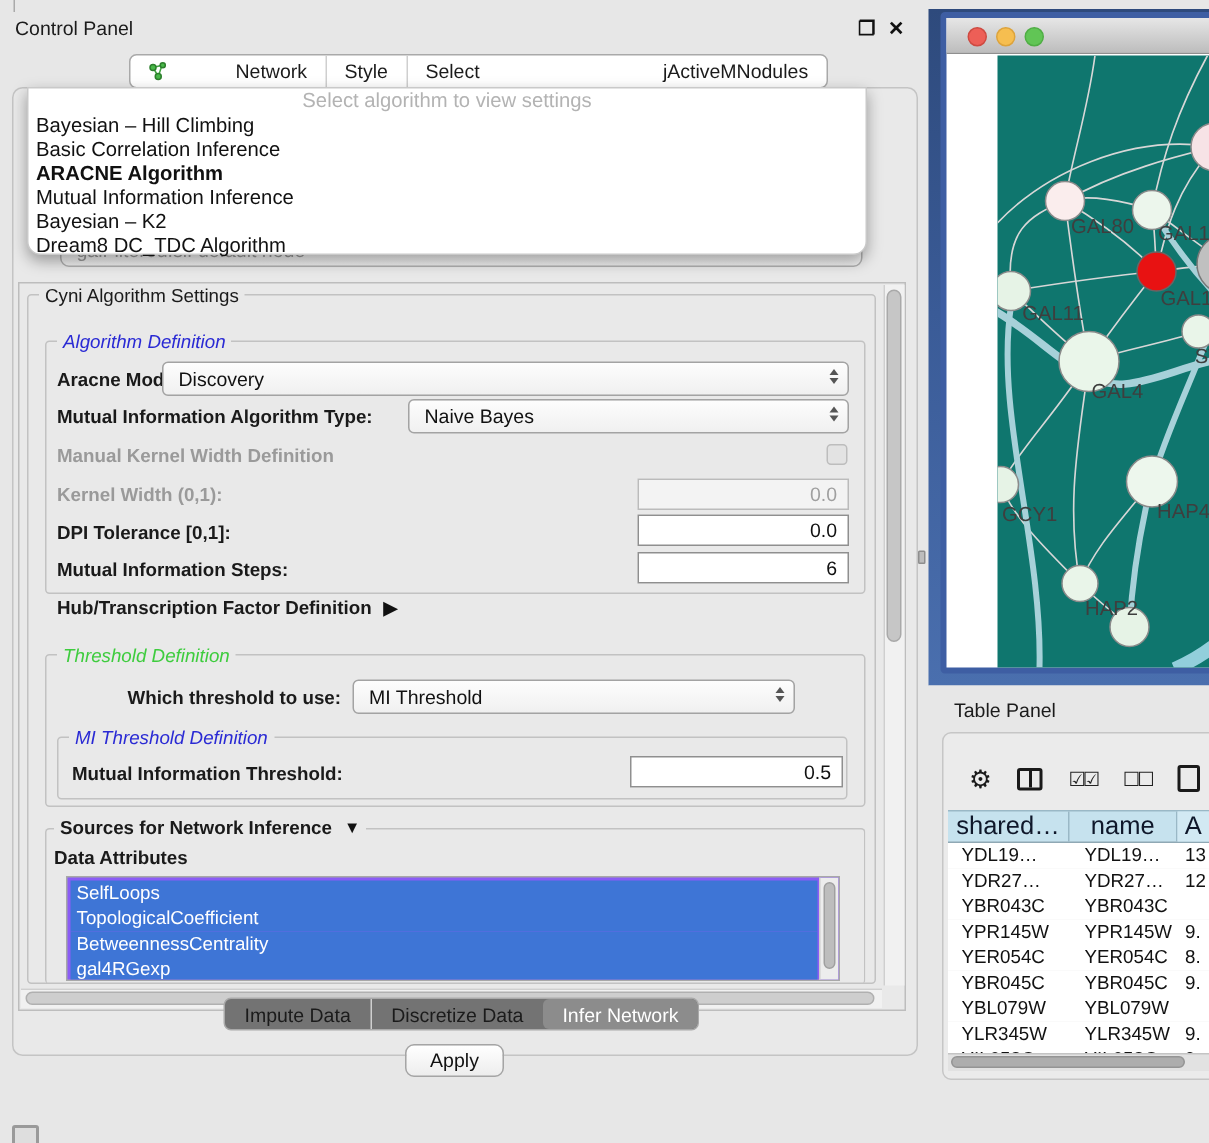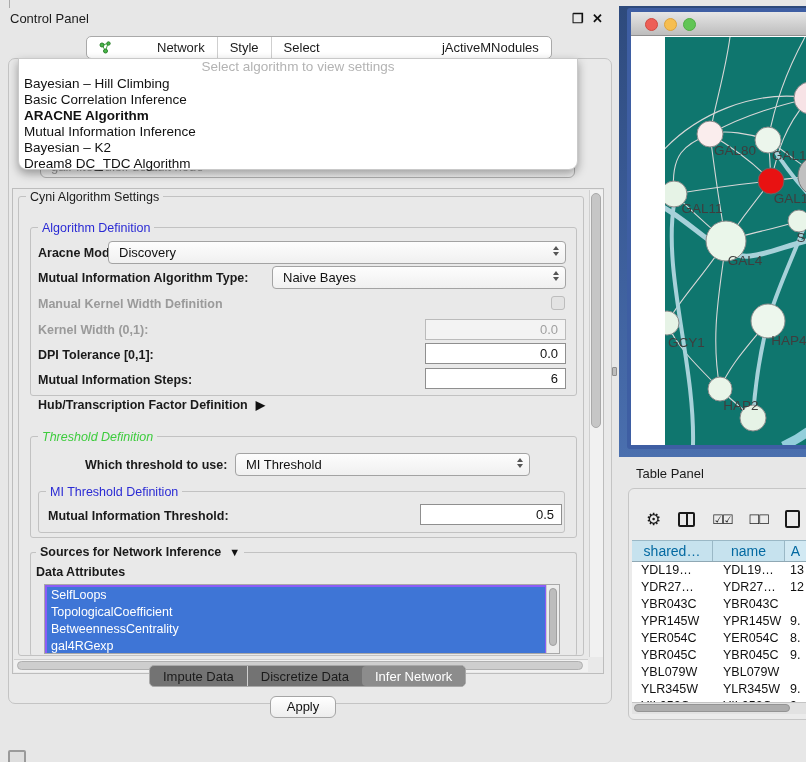--- a/index.html
+++ b/index.html
@@ -32,21 +32,21 @@
   .popup .opt.sel{font-weight:bold;}
 
   .scrollpane{position:absolute;left:12px;top:188px;width:592px;height:486px;border:1px solid #bdbdbd;background:#e9e9e9;}
   .vsb{position:absolute;left:589px;top:190px;width:14px;height:467px;background:#f1f1f1;border-left:1px solid #cfcfcf;}
   .vsb-thumb{position:absolute;left:591px;top:193px;width:10px;height:235px;background:#c6c6c6;border:1px solid #a9a9a9;border-radius:5px;}
   .hsb{position:absolute;left:14px;top:659px;width:574px;height:13px;background:#f1f1f1;border-top:1px solid #cfcfcf;}
   .hsb-thumb{position:absolute;left:17px;top:661px;width:566px;height:9px;background:#cecece;border:1px solid #b0b0b0;border-radius:5px;}
 
   .grp{position:absolute;border:1px solid #c2c2c2;border-radius:3px;}
   .grp-title{position:absolute;font-size:12.5px;background:#e9e9e9;padding:0 4px;white-space:nowrap;}
-  .t-plain{color:#1b1b1b;} .t-blue{color:#2a2ad4;} .t-green{color:#3ecc3e;}
+  .t-plain{color:#1b1b1b;} .t-blue{color:#2a2ad4;font-style:italic;} .t-green{color:#3ecc3e;}
 
   .lbl{position:absolute;font-size:12.5px;font-weight:bold;color:#1a1a1a;white-space:nowrap;}
   .lbl.dis{color:#9a9a9a;}
 
   .combo{position:absolute;height:23px;border:1px solid #a3a3a3;border-radius:4px;
     background:linear-gradient(#fdfdfd,#f0f0f0);display:flex;align-items:center;
     font-size:13px;color:#111;padding:0 20px 0 10px;}
   .stepper{position:absolute;right:6px;top:4px;display:flex;flex-direction:column;gap:2px;}
   .tri-up{width:0;height:0;border-left:3.5px solid transparent;border-right:3.5px solid transparent;border-bottom:4.5px solid #555;}
   .tri-dn{width:0;height:0;border-left:3.5px solid transparent;border-right:3.5px solid transparent;border-top:4.5px solid #555;}
@@ -93,21 +93,21 @@
   .tp-panel{position:absolute;left:628px;top:488px;width:190px;height:232px;background:#ebebeb;
     border:1px solid #c6c6c6;border-radius:6px;}
   .tp-toolbar{position:absolute;left:632px;top:504px;width:174px;height:30px;display:flex;align-items:center;gap:17px;padding-left:14px;}
   .icon-gear{font-size:17px;color:#1a1a1a;line-height:1;}
   .icon-cols{width:17px;height:15px;border:2px solid #1a1a1a;border-radius:2px;position:relative;}
   .icon-cols:after{content:"";position:absolute;left:5.5px;top:0;width:2px;height:11px;background:#1a1a1a;}
   .icon-chk{font-size:13px;color:#222;letter-spacing:-2px;}
   .icon-page{width:15px;height:18px;border:2px solid #1a1a1a;border-radius:2px;}
   .tbl{position:absolute;left:632px;top:540px;width:174px;overflow:hidden;}
   .tbl-head{display:flex;height:22px;background:#c6e2ee;border-top:1px solid #9ab8c6;border-bottom:1px solid #8fa8b4;}
-  .th{font-size:14px;color:#0369a1;display:flex;align-items:center;justify-content:center;border-right:1px solid #9ab8c6;}
+  .th{font-size:17px;color:#0f172a;display:flex;align-items:center;justify-content:center;border-right:1px solid #9ab8c6;}
   .tr{display:flex;height:17px;background:#fff;}
   .td{font-size:12.5px;color:#111;line-height:17px;white-space:nowrap;overflow:hidden;}
   .c1{width:81px;padding-left:9px;} .c2{width:72px;padding-left:10px;} .c3{flex:1;padding-left:5px;}
   .tp-hsb{position:absolute;left:632px;top:702px;width:174px;height:12px;background:#e2e2e2;border-top:1px solid #c4c4c4;}
   .tp-hsb-thumb{position:absolute;left:634px;top:704px;width:156px;height:8px;background:#adadad;border:1px solid #949494;border-radius:4px;}
 
   .corner-icon{position:absolute;left:8px;top:750px;width:18px;height:14px;border:2px solid #9a9a9a;background:#dedede;border-radius:2px;}
 </style>
 </head>
 <body>

